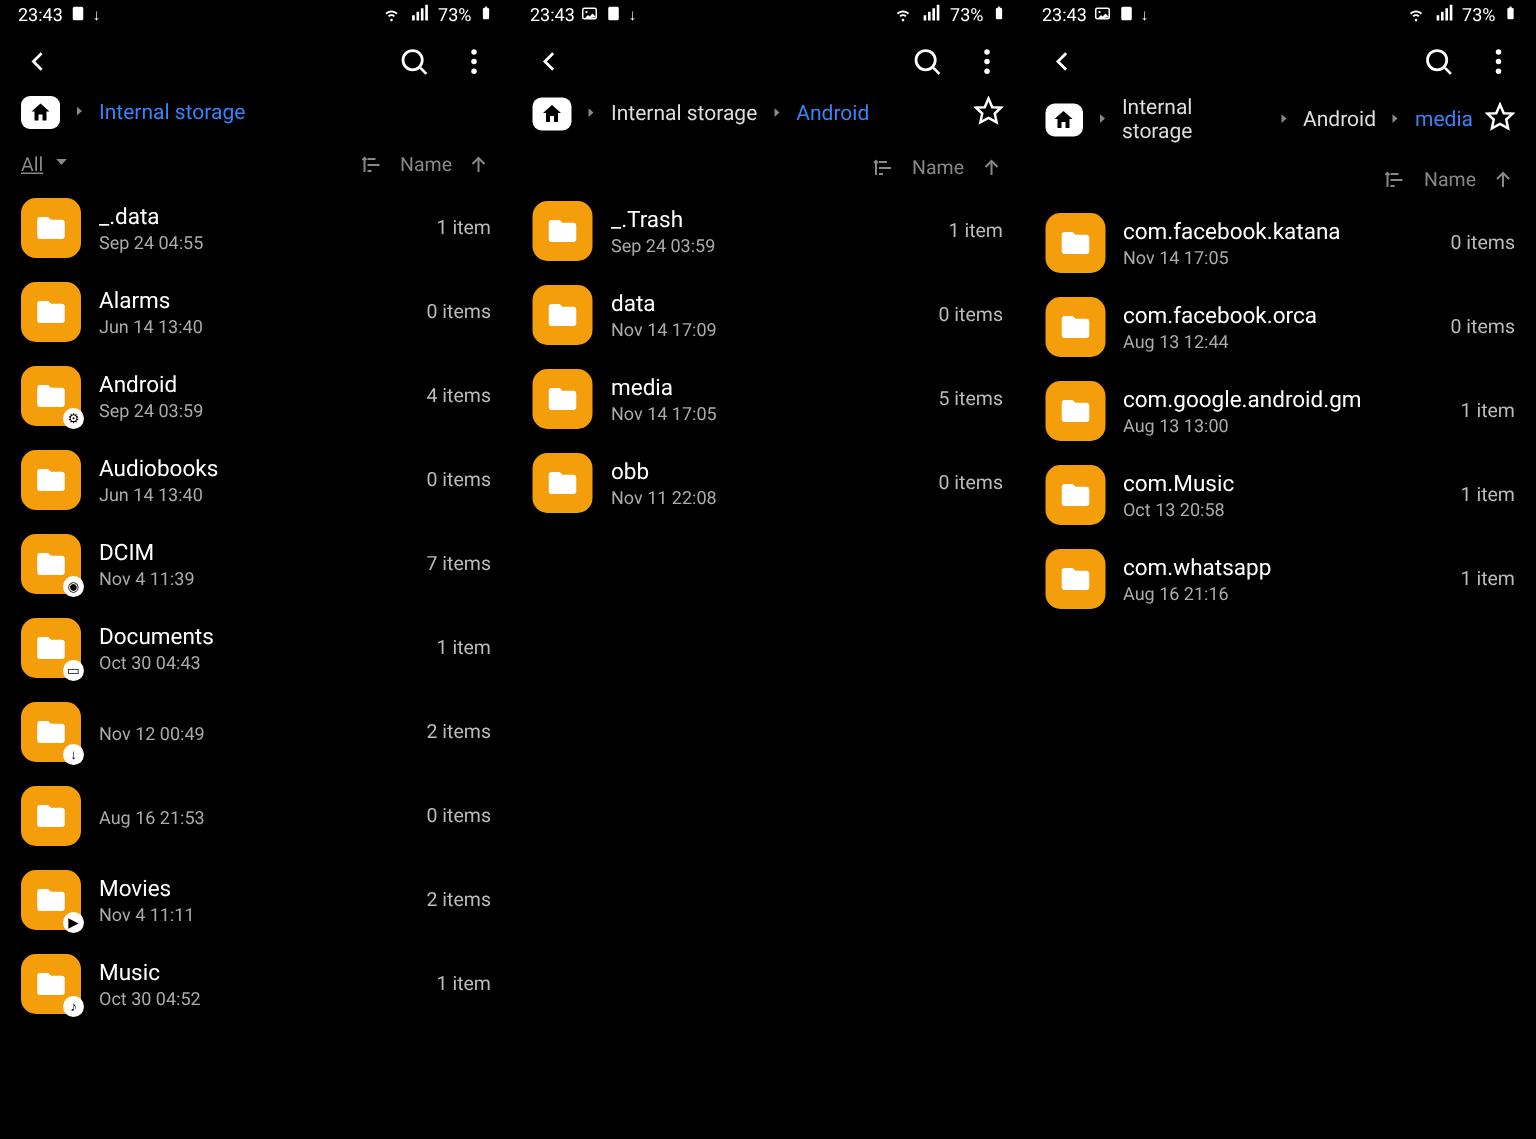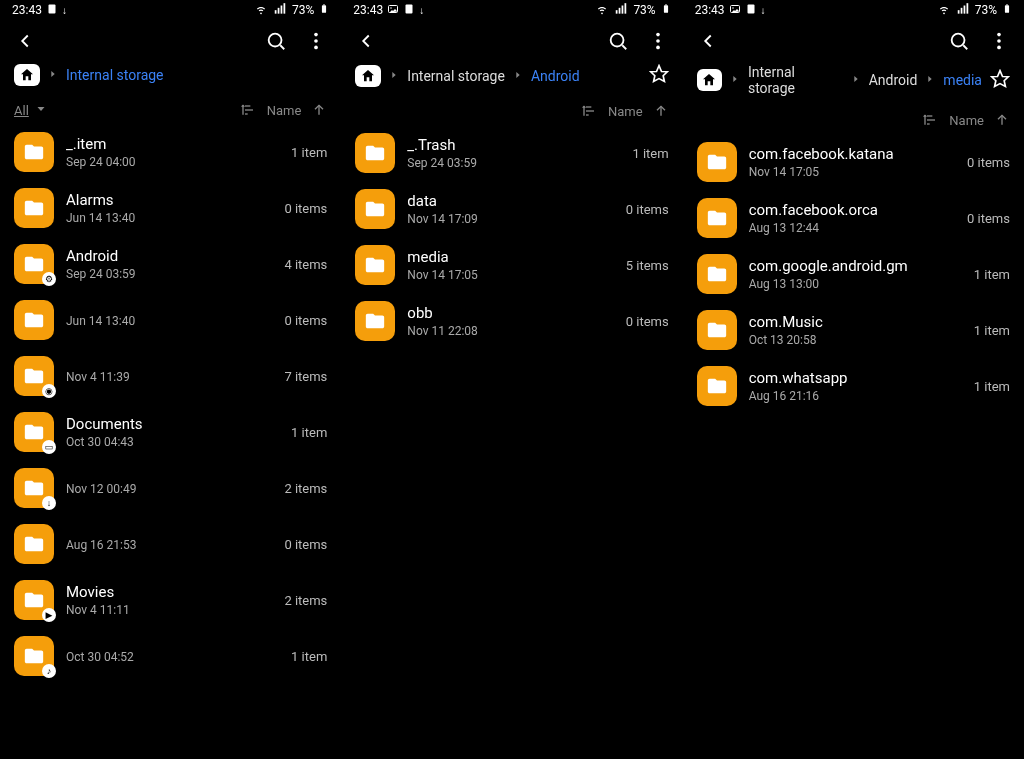--- a/index.html
+++ b/index.html
@@ -183,22 +183,22 @@
     </div>
     </div>
     <div class="list">
       <div class="row">
       <div class="folder-icon">
           <svg class="folder-svg" viewBox="0 0 24 24" fill="#fff">
             <path d="M10 4H4c-1.1 0-2 .9-2 2v12c0 1.1.9 2 2 2h16c1.1 0 2-.9 2-2V8c0-1.1-.9-2-2-2h-8l-2-2z"></path>
           </svg>
         </div>
       <div class="row-main">
-        <div class="row-title">_.item</div>
-        <div class="row-sub">Sep 24 04:00</div>
+        <div class="row-title">_.data</div>
+        <div class="row-sub">Sep 24 04:55</div>
       </div>
       <div class="row-right">1 item</div>
       </div>
       <div class="row">
       <div class="folder-icon">
           <svg class="folder-svg" viewBox="0 0 24 24" fill="#fff">
             <path d="M10 4H4c-1.1 0-2 .9-2 2v12c0 1.1.9 2 2 2h16c1.1 0 2-.9 2-2V8c0-1.1-.9-2-2-2h-8l-2-2z"></path>
           </svg>
         </div>
       <div class="row-main">
@@ -220,32 +220,34 @@
       </div>
       <div class="row-right">4 items</div>
       </div>
       <div class="row">
       <div class="folder-icon">
           <svg class="folder-svg" viewBox="0 0 24 24" fill="#fff">
             <path d="M10 4H4c-1.1 0-2 .9-2 2v12c0 1.1.9 2 2 2h16c1.1 0 2-.9 2-2V8c0-1.1-.9-2-2-2h-8l-2-2z"></path>
           </svg>
         </div>
       <div class="row-main">
+        <div class="row-title">Audiobooks</div>
         <div class="row-sub">Jun 14 13:40</div>
       </div>
       <div class="row-right">0 items</div>
       </div>
       <div class="row">
       <div class="folder-icon">
           <svg class="folder-svg" viewBox="0 0 24 24" fill="#fff">
             <path d="M10 4H4c-1.1 0-2 .9-2 2v12c0 1.1.9 2 2 2h16c1.1 0 2-.9 2-2V8c0-1.1-.9-2-2-2h-8l-2-2z"></path>
           </svg>
           <span class="badge-overlay">◉</span>
         </div>
       <div class="row-main">
+        <div class="row-title">DCIM</div>
         <div class="row-sub">Nov 4 11:39</div>
       </div>
       <div class="row-right">7 items</div>
       </div>
       <div class="row">
       <div class="folder-icon">
           <svg class="folder-svg" viewBox="0 0 24 24" fill="#fff">
             <path d="M10 4H4c-1.1 0-2 .9-2 2v12c0 1.1.9 2 2 2h16c1.1 0 2-.9 2-2V8c0-1.1-.9-2-2-2h-8l-2-2z"></path>
           </svg>
           <span class="badge-overlay">▭</span>
@@ -293,20 +295,21 @@
       <div class="row-right">2 items</div>
       </div>
       <div class="row">
       <div class="folder-icon">
           <svg class="folder-svg" viewBox="0 0 24 24" fill="#fff">
             <path d="M10 4H4c-1.1 0-2 .9-2 2v12c0 1.1.9 2 2 2h16c1.1 0 2-.9 2-2V8c0-1.1-.9-2-2-2h-8l-2-2z"></path>
           </svg>
           <span class="badge-overlay">♪</span>
         </div>
       <div class="row-main">
+        <div class="row-title">Music</div>
         <div class="row-sub">Oct 30 04:52</div>
       </div>
       <div class="row-right">1 item</div>
       </div>
     </div>
   </div>
 <div class="pane">
     <div class="status-bar">
     <div class="status-left">
       <span>23:43</span>

